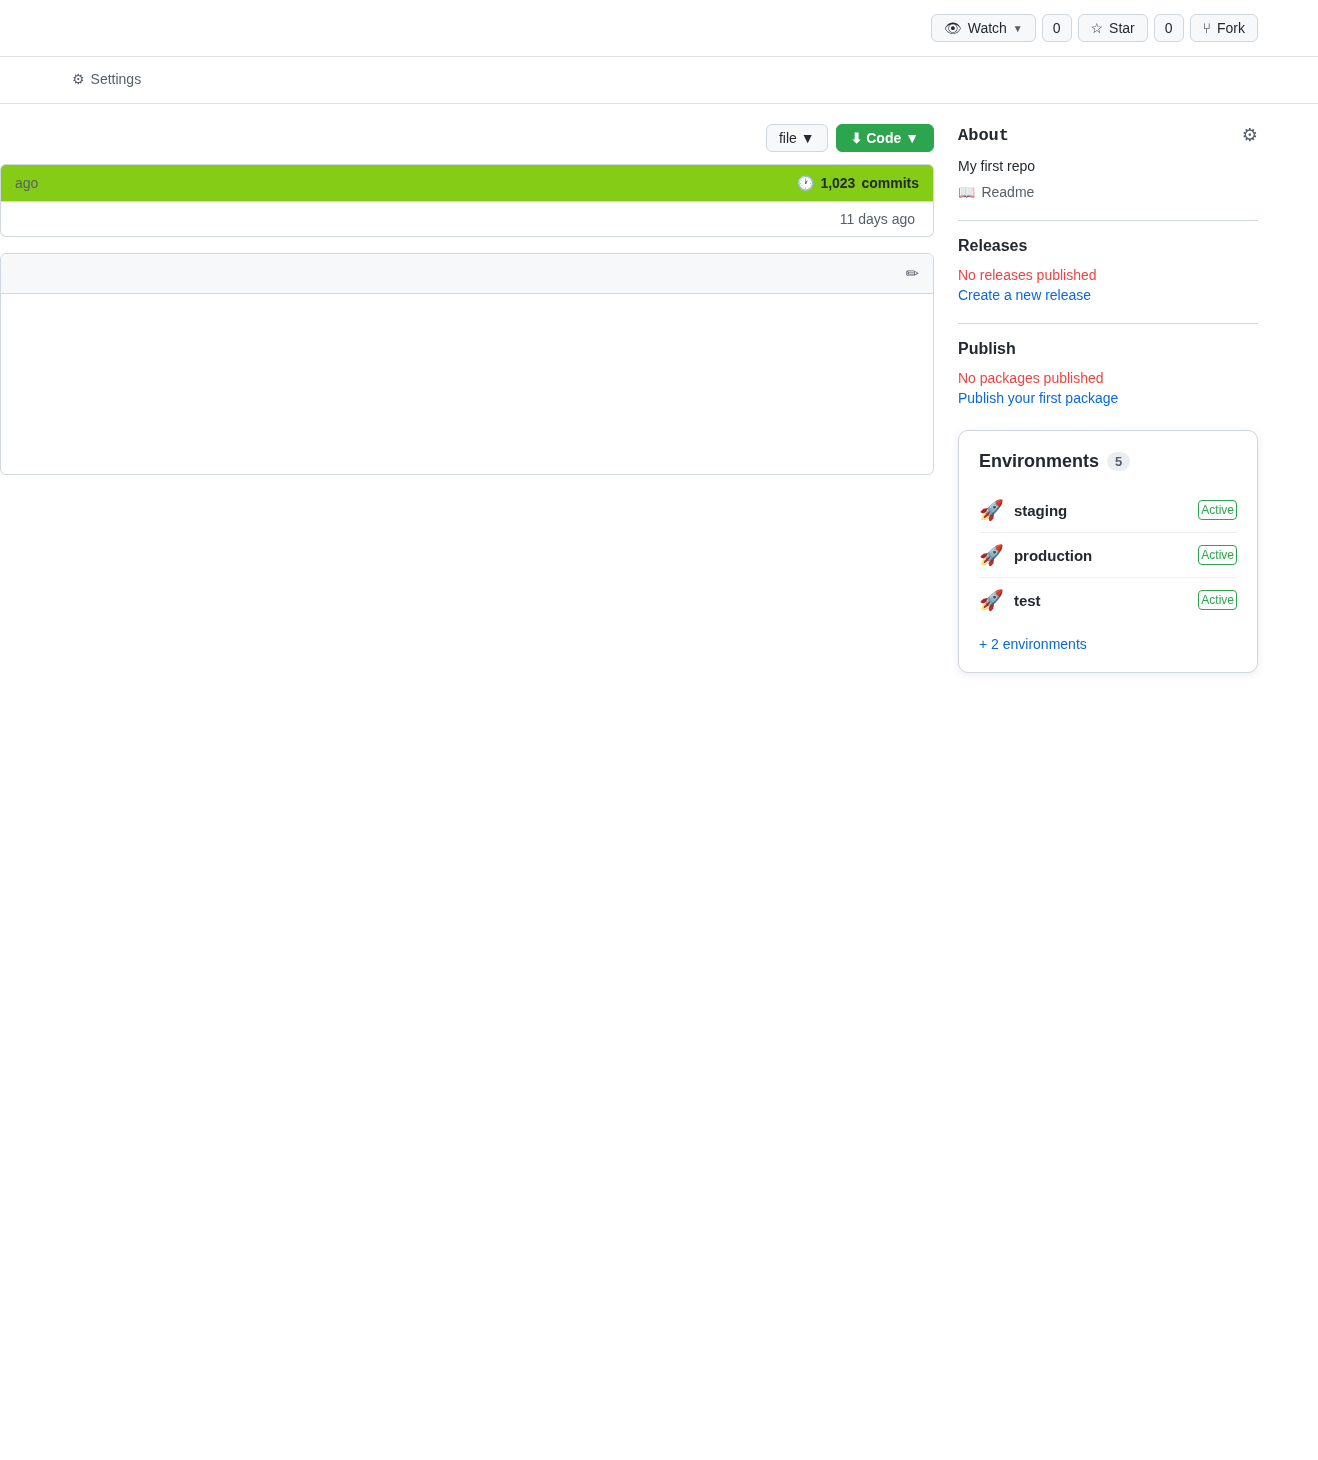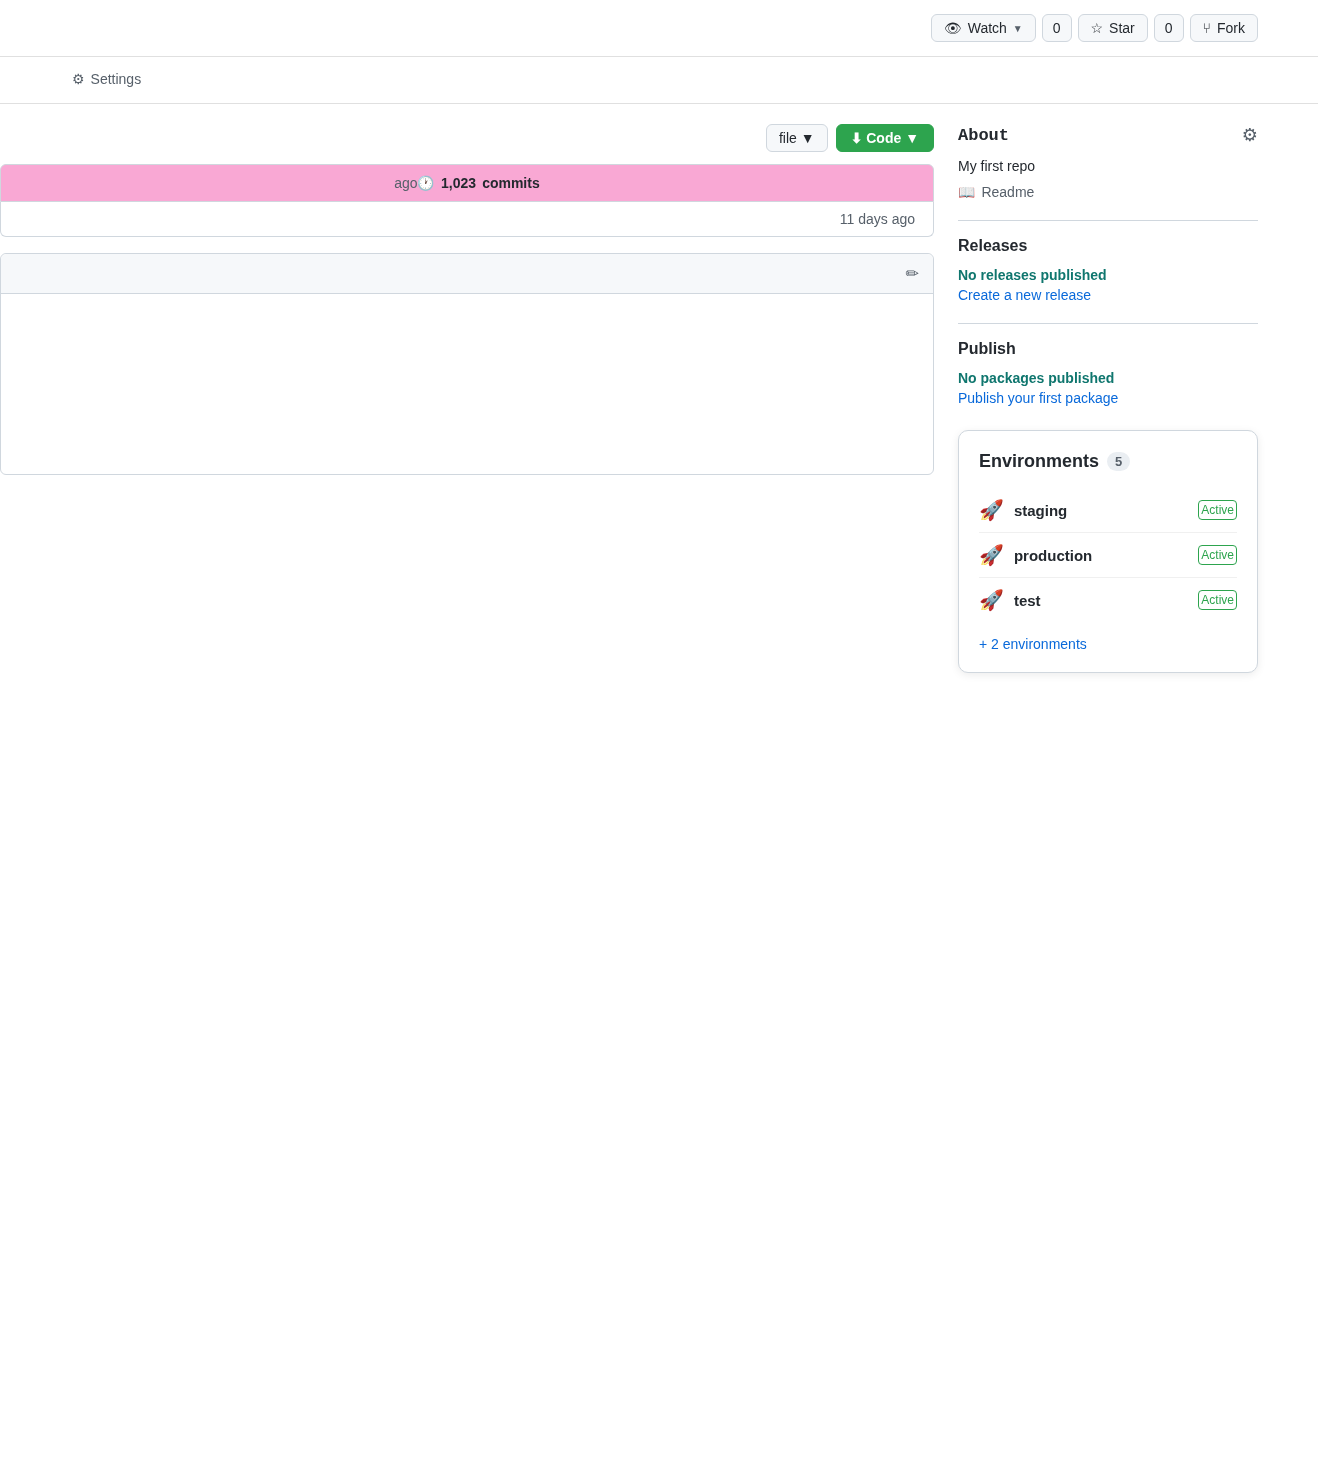--- a/index.html
+++ b/index.html
@@ -117,27 +117,27 @@
       border: 1px solid #2da44e;
       background: #2da44e;
       border-radius: 6px;
       padding: 5px 14px;
       font-size: 14px;
       cursor: pointer;
       color: #ffffff;
       font-weight: 600;
     }
     .commits-bar {
-      background: #f9a8d4;
+      background: #84cc16;
       border: 1px solid #d0d7de;
       border-radius: 6px 6px 0 0;
       padding: 10px 14px;
       display: flex;
       align-items: center;
-      justify-content: center;
+      justify-content: space-between;
       font-size: 14px;
       color: #57606a;
     }
     .commits-bar .commit-count {
       display: flex;
       align-items: center;
       gap: 6px;
       font-weight: 600;
       color: #24292f;
     }
@@ -230,23 +230,22 @@
       margin-bottom: 20px;
     }
     .section-title {
       font-size: 16px;
       font-weight: 600;
       color: #24292f;
       margin-bottom: 12px;
     }
     .no-content-text {
       font-size: 14px;
-      color: #0f766e;
+      color: #ef4444;
       margin-bottom: 4px;
-      font-weight: bold;
     }
     .link-text {
       color: #0969da;
       font-size: 14px;
       cursor: pointer;
       text-decoration: none;
     }
 
     
     .packages-section {

